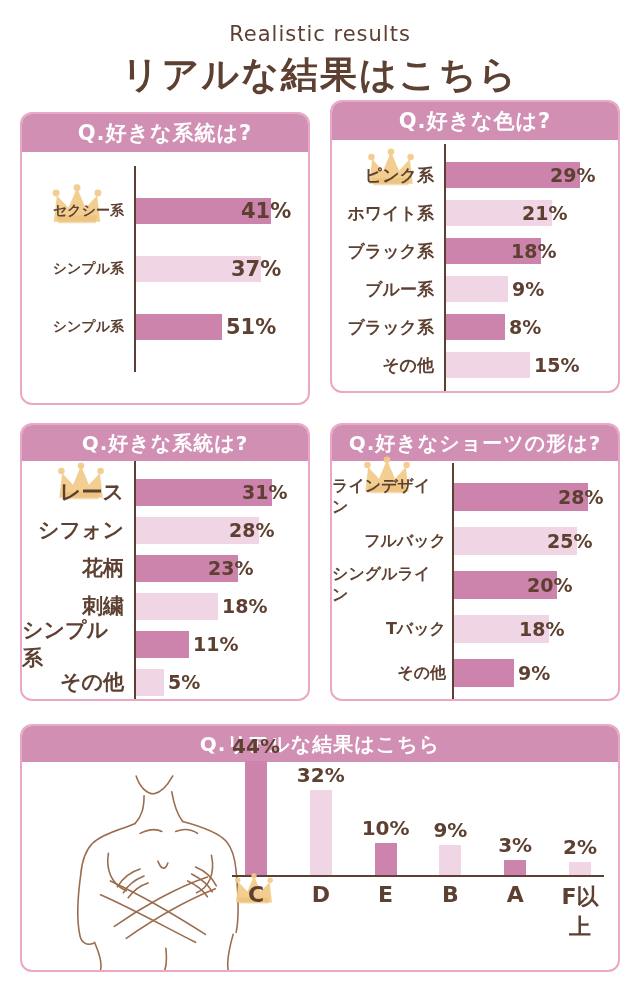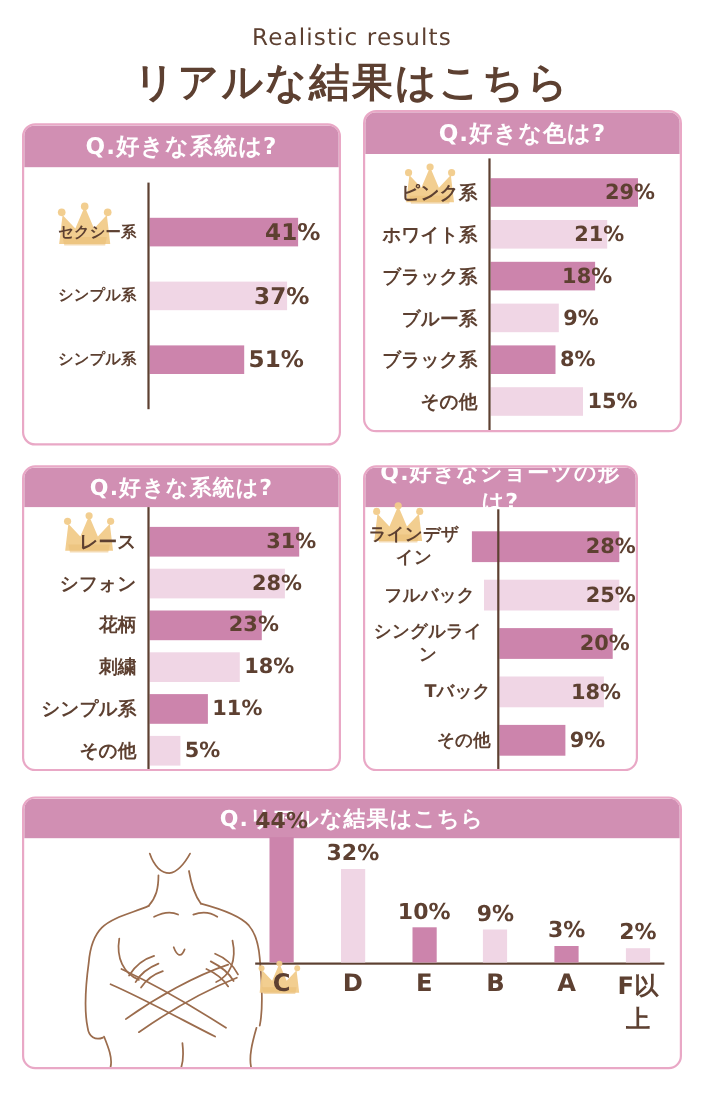--- a/index.html
+++ b/index.html
@@ -10,21 +10,21 @@
   }
   .page-header{position:absolute;left:0;top:0;width:640px;text-align:center;}
   .subtitle{margin-top:22px;font-size:21px;letter-spacing:1px;font-weight:500;color:var(--text,#5d4031);}
   .main-title{margin-top:4px;font-size:37px;font-weight:bold;letter-spacing:2px;color:var(--text,#5d4031);}
 
   .panel{position:absolute;box-sizing:border-box;background:#fff;border:2px solid var(--border,#e9a8c6);
     border-radius:12px;overflow:hidden;}
   #p1{left:20px;top:112px;width:290px;height:293px;}
   #p2{left:330px;top:100px;width:290px;height:293px;}
   #p3{left:20px;top:423px;width:290px;height:278px;}
-  #p4{left:330px;top:423px;width:250px;height:278px;text-align:center;}
+  #p4{left:330px;top:423px;width:290px;height:278px;}
   #p5{left:20px;top:724px;width:600px;height:248px;}
   .panel-header{height:38px;background:var(--band,#d18fb3);color:#fff;font-weight:bold;font-size:21px;
     display:flex;align-items:center;justify-content:center;letter-spacing:1px;}
   #p3 .panel-header,#p4 .panel-header,#p5 .panel-header{height:36px;font-size:20px;}
 
   .rows{position:relative;}
   .rows::before{content:'';position:absolute;width:2px;background:var(--text,#5d4031);
     top:-12px;bottom:-12px;}
   .row{display:flex;align-items:center;}
   .labelcell{display:flex;align-items:center;justify-content:flex-end;padding-right:10px;
@@ -48,21 +48,21 @@
   #p2 .rows{margin-top:16px;}
   #p2 .rows::before{left:112px;}
   #p2 .row{height:38px;}
   #p2 .labelcell{width:112px;font-size:17px;}
   #p2 .bar{height:26px;}
   #p2 .pct{font-size:19px;}
 
   #p3 .rows{margin-top:12px;}
   #p3 .rows::before{left:112px;}
   #p3 .row{height:38px;}
-  #p3 .labelcell{width:112px;font-size:17px;}
+  #p3 .labelcell{width:112px;font-size:21px;}
   #p3 .bar{height:27px;}
   #p3 .pct{font-size:19px;}
 
   
   #p4 .rows{margin-top:14px;}
   #p4 .rows::before{left:120px;}
   #p4 .row{height:44px;}
   #p4 .labelcell{width:120px;font-size:16px;padding-right:6px;}
   #p4 .bar{height:28px;}
   #p4 .pct{font-size:19px;}

